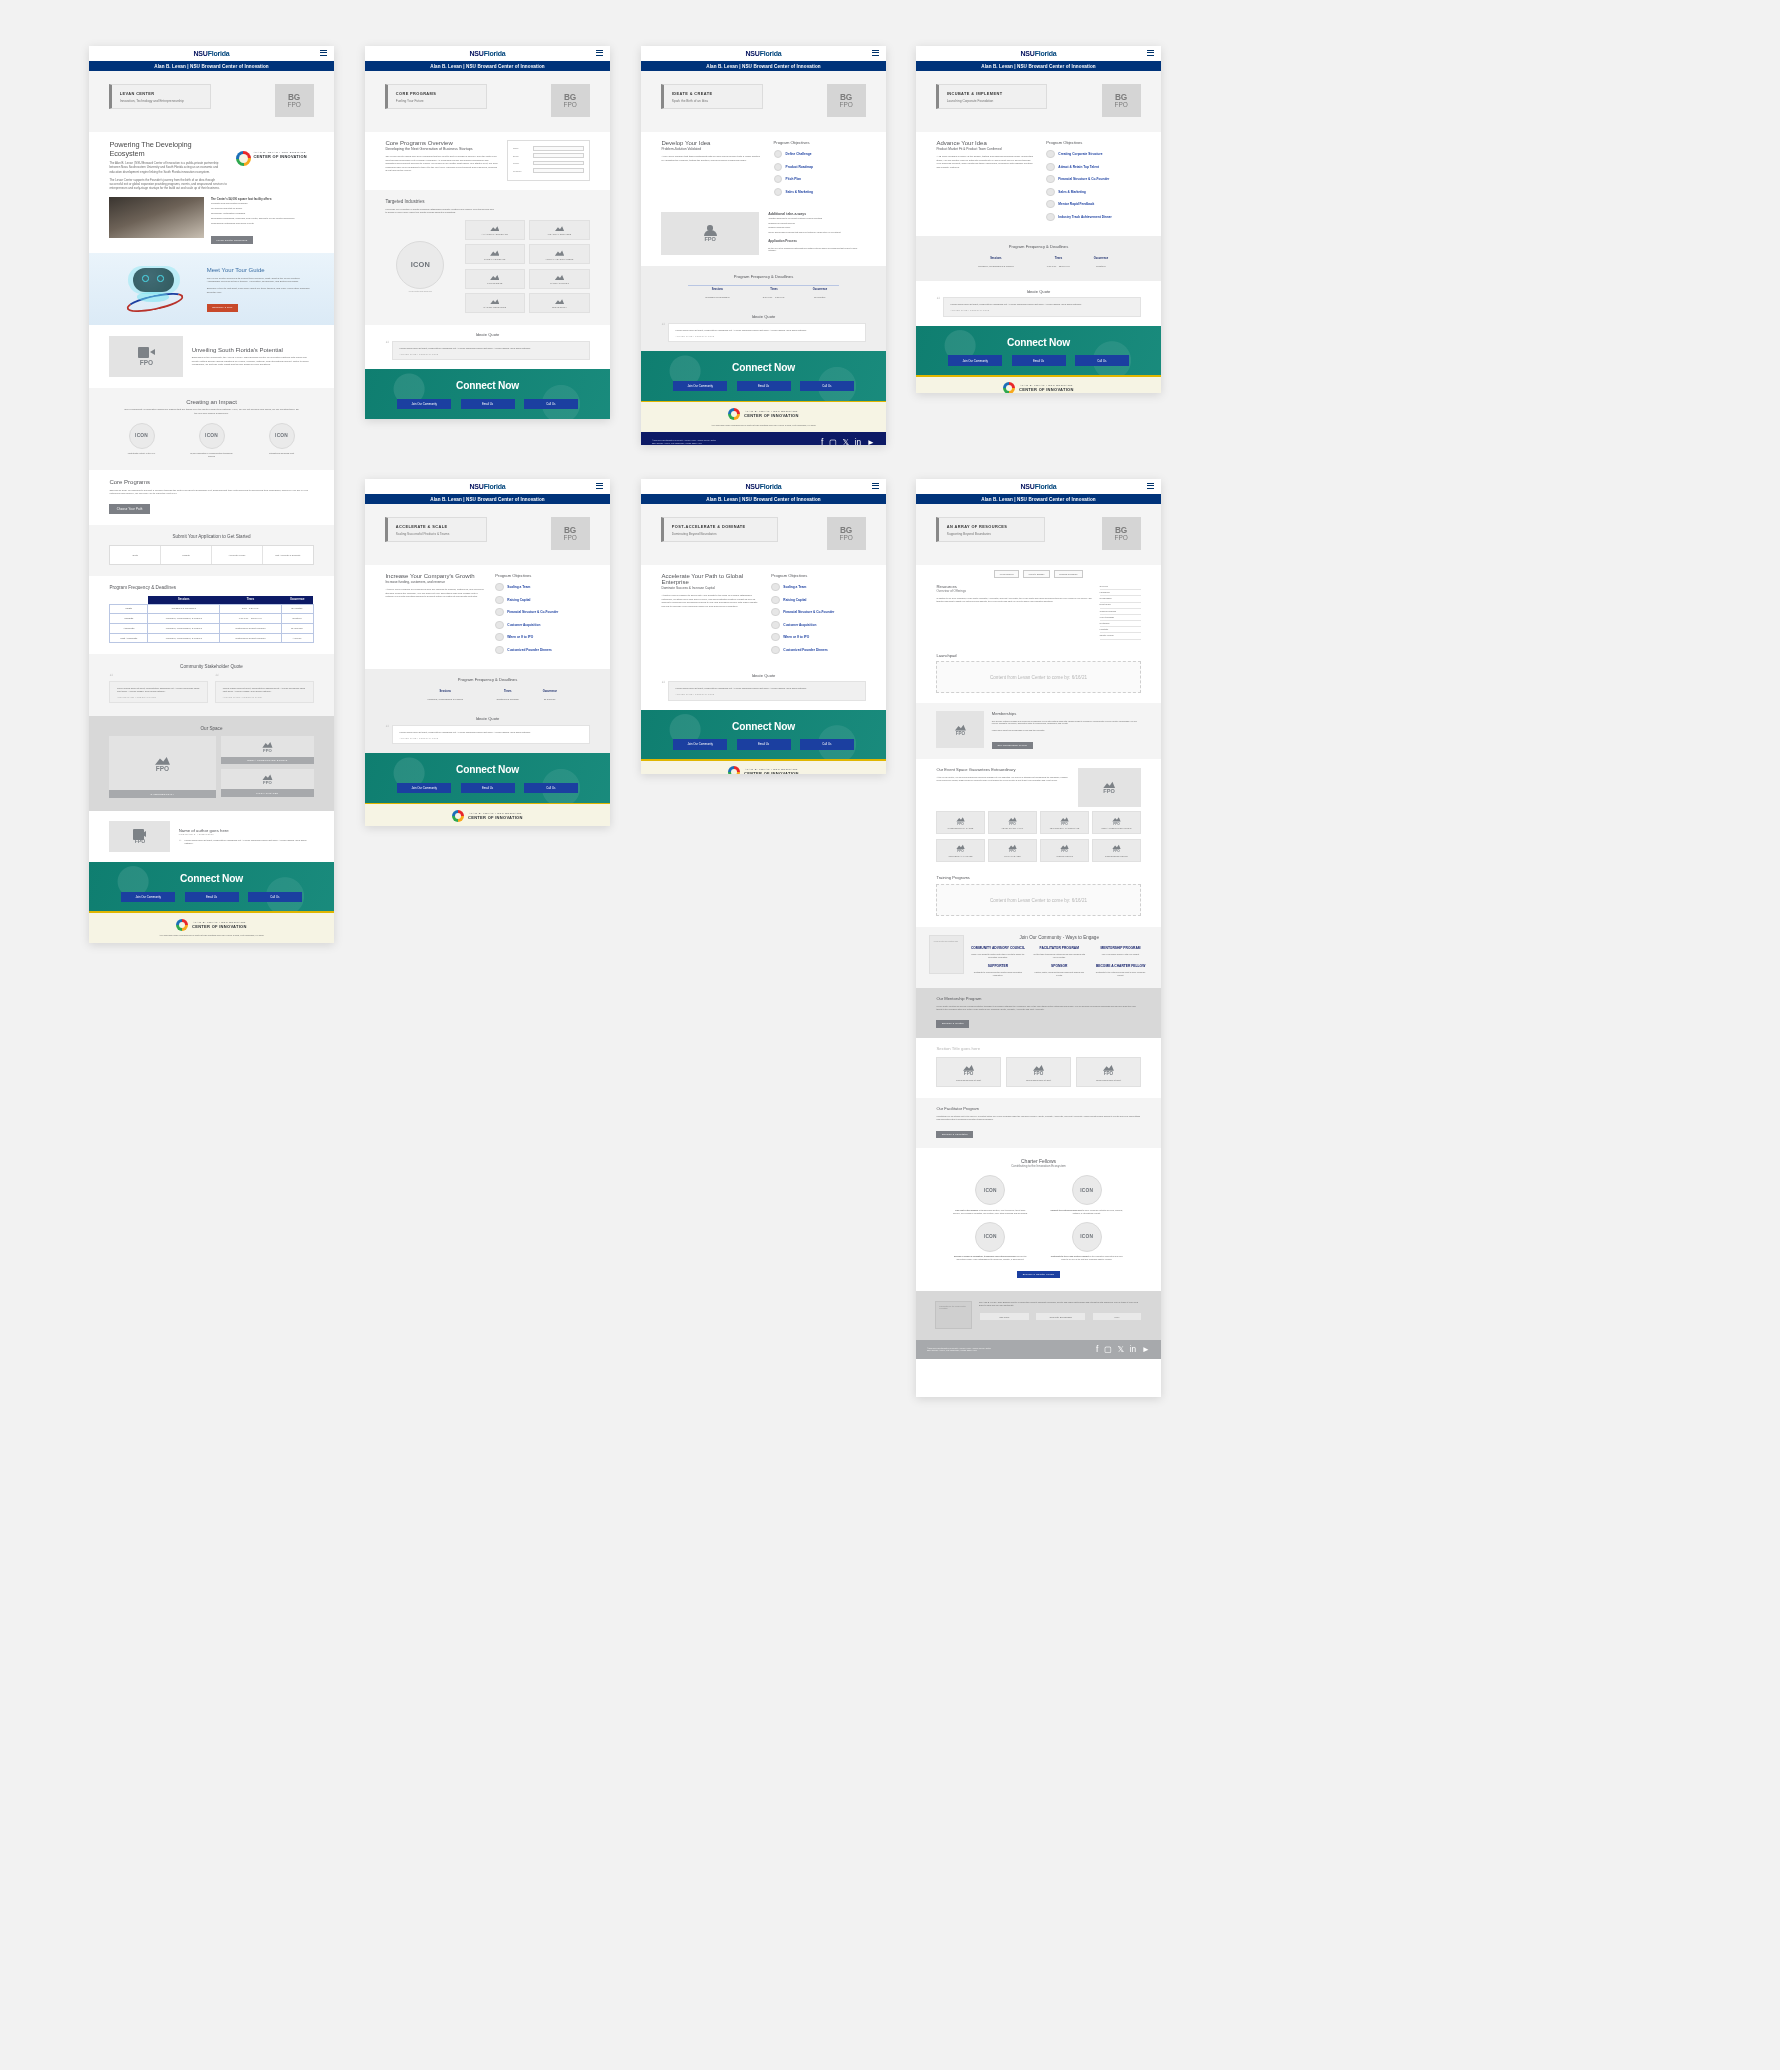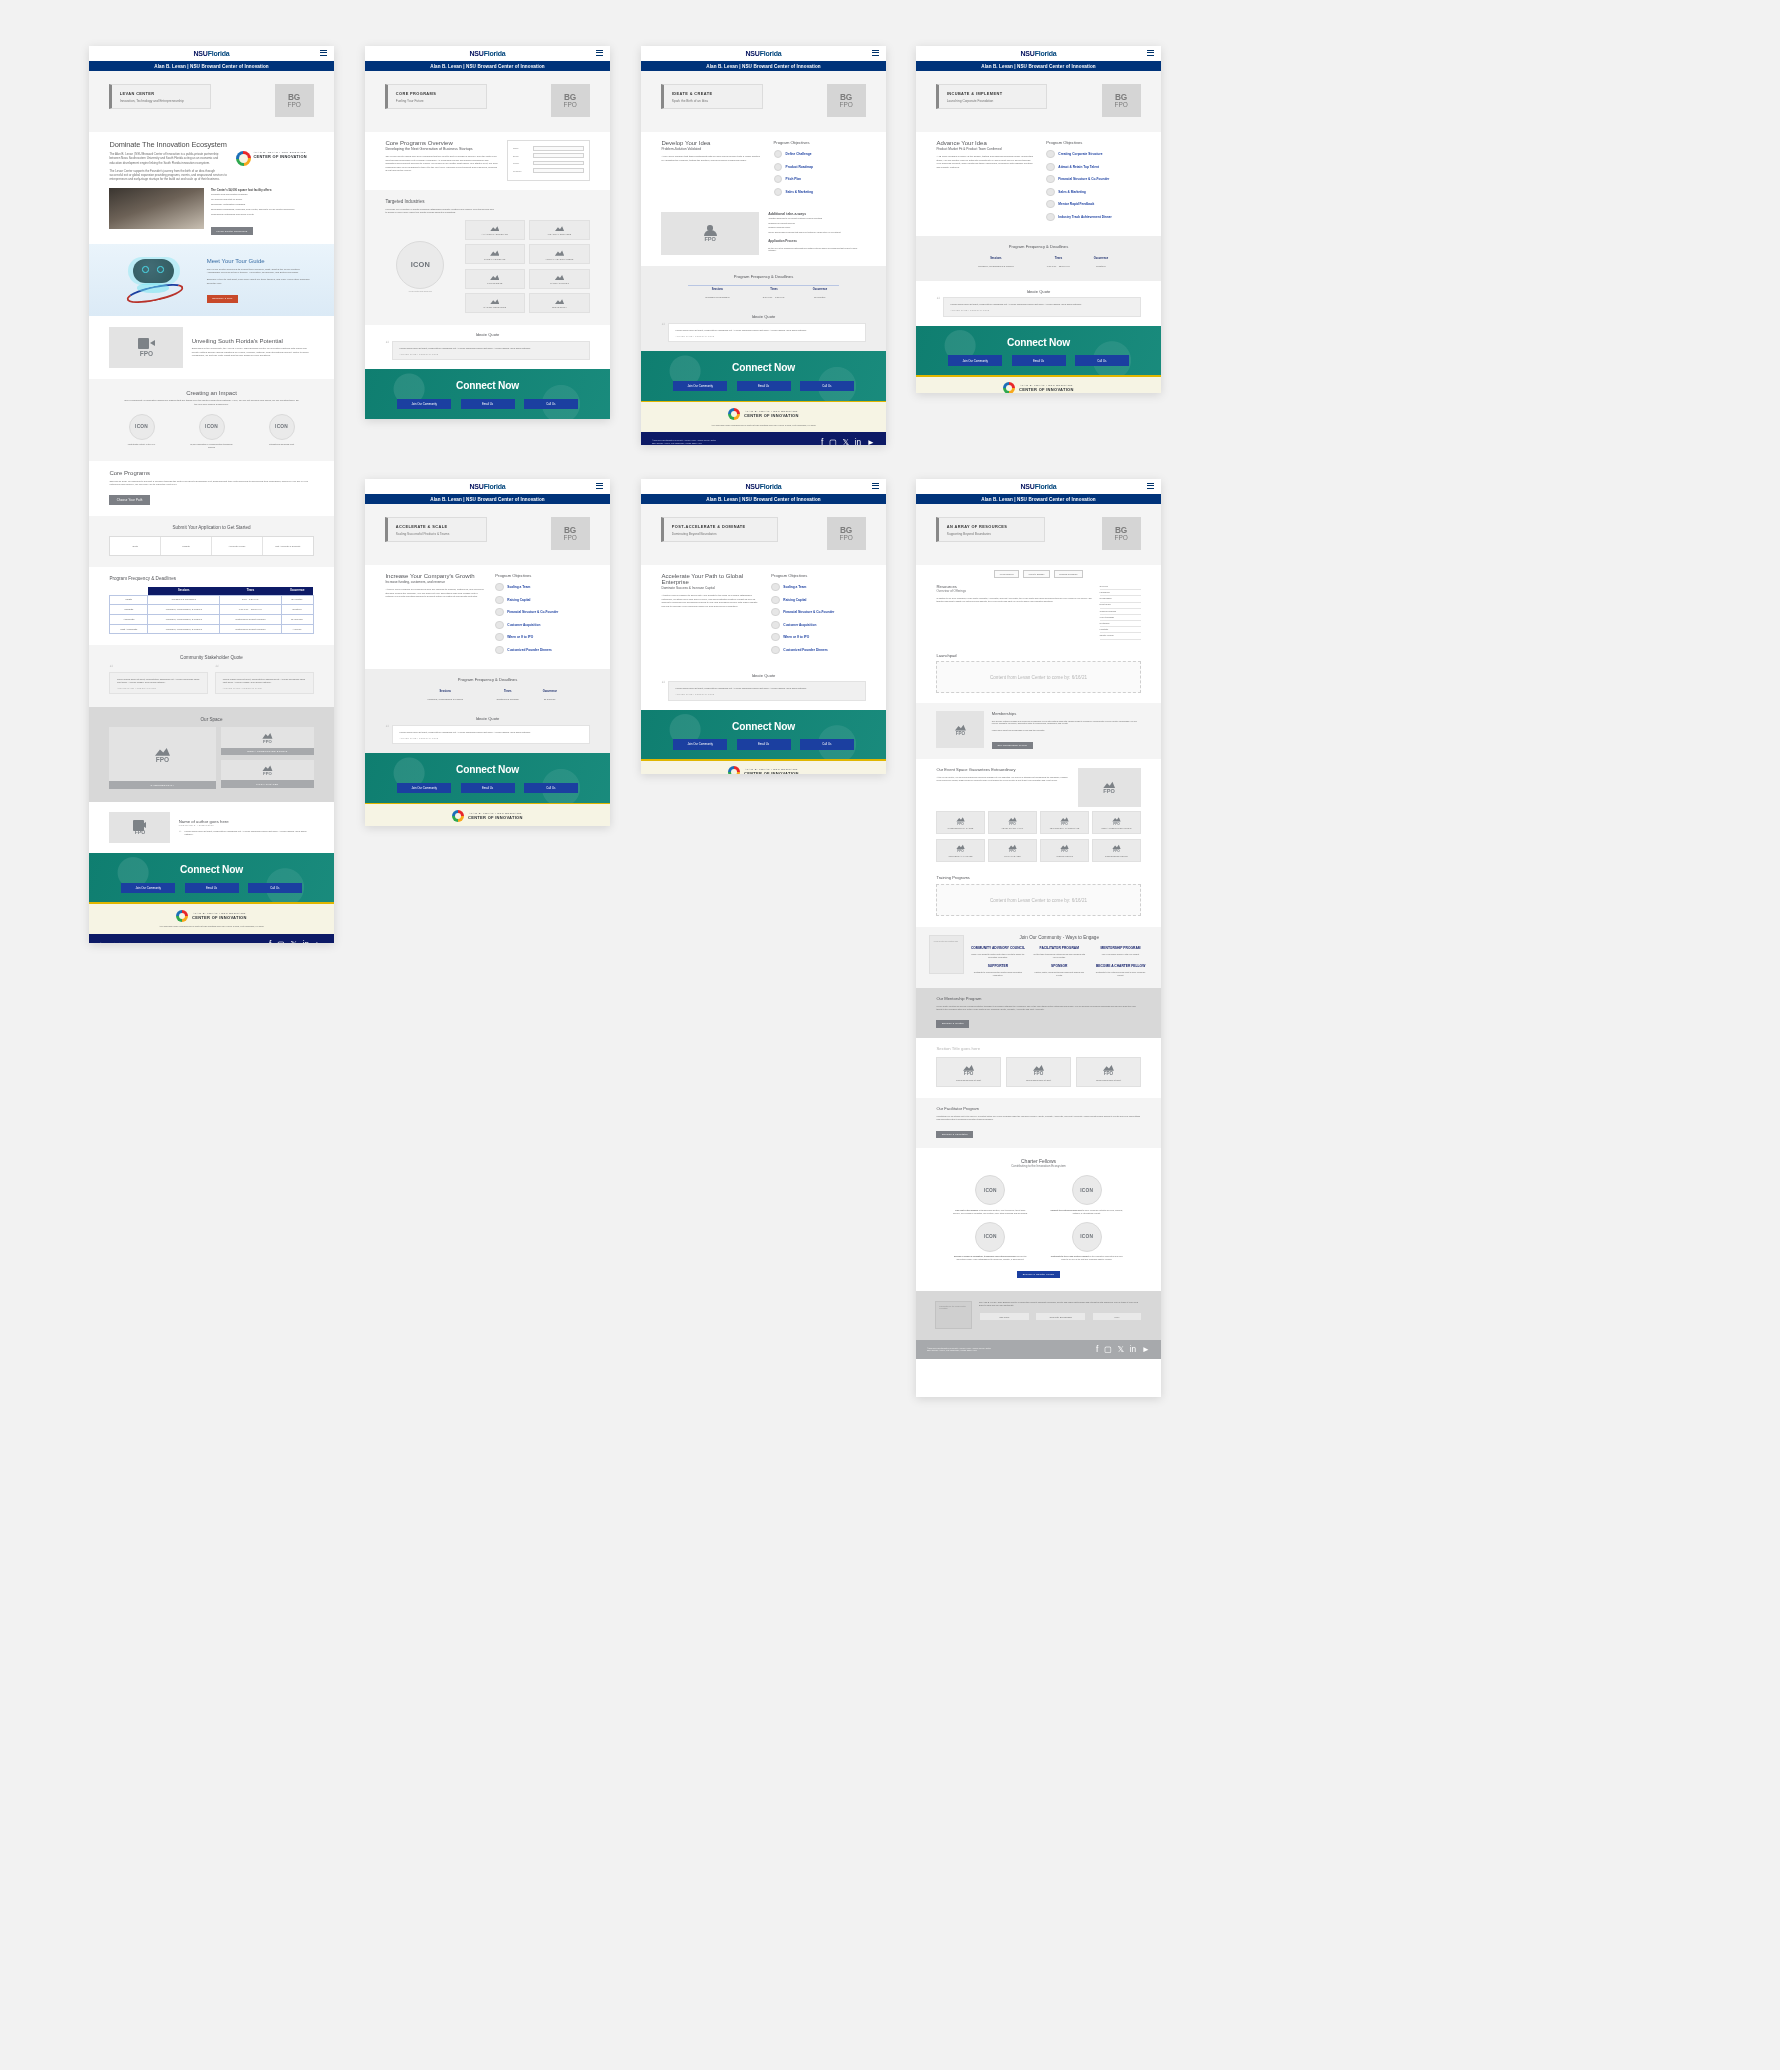--- a/index.html
+++ b/index.html
@@ -150,21 +150,21 @@
       </div>
       <div class="bgfpo">
         <b>BG</b>
           <i>FPO</i>
       </div>
     </div>
 
     <div class="sec" style="padding:7.4px 20.4px 9.3px;">
       <div style="display:flex; gap:7.4px;">
         <div style="flex:1;">
-          <div class="h1">Dominate The Innovation Ecosystem</div>
+          <div class="h1">Powering The Developing Ecosystem</div>
           <div class="body">The Alan B. Levan | NSU Broward Center of Innovation is a public-private partnership between Nova Southeastern University and South Florida acting as an economic and education development engine linking the South Florida innovation ecosystem.</div>
           <div class="body">The Levan Center supports the Founder's journey from the birth of an idea through successful exit or global expansion providing programs, events, and wraparound services to entrepreneurs and early-stage startups for the build out and scale up of their business.</div>
         </div>
         <div style="width:78px; display:flex; align-items:flex-start; gap:2.8px; padding-top:11px;">
           <div class="ring" style="background:conic-gradient(#e8262a 0 25%,#f7a81b 0 50%,#2fa84f 0 75%,#1b6fb8 0 100%); width:15px;height:15px;flex:none;"></div>
           <div class="logotxt">
             <div class="l1">ALAN B. LEVAN | NSU BROWARD</div>
             <div class="l2" style="font-size:3.9px;">CENTER OF INNOVATION</div>
           </div>
         </div>

